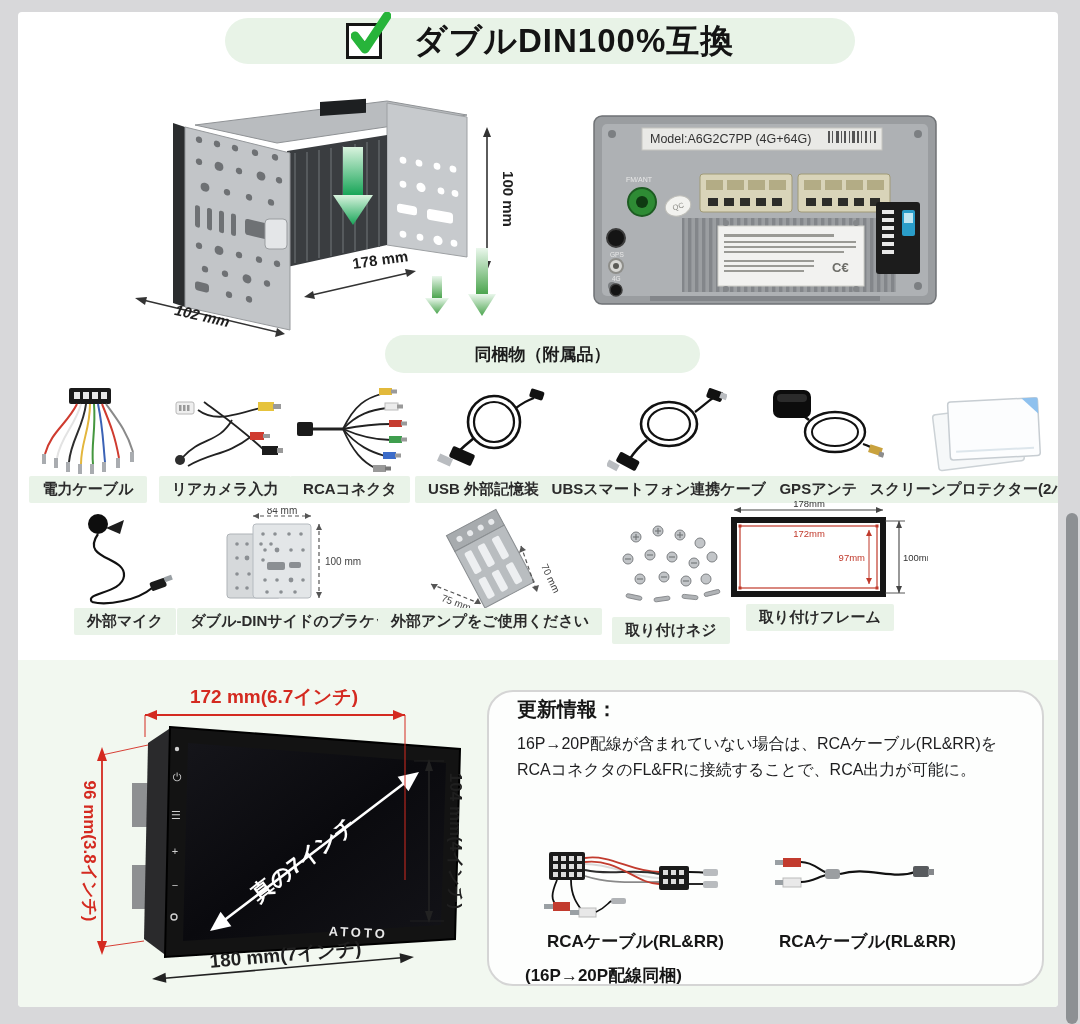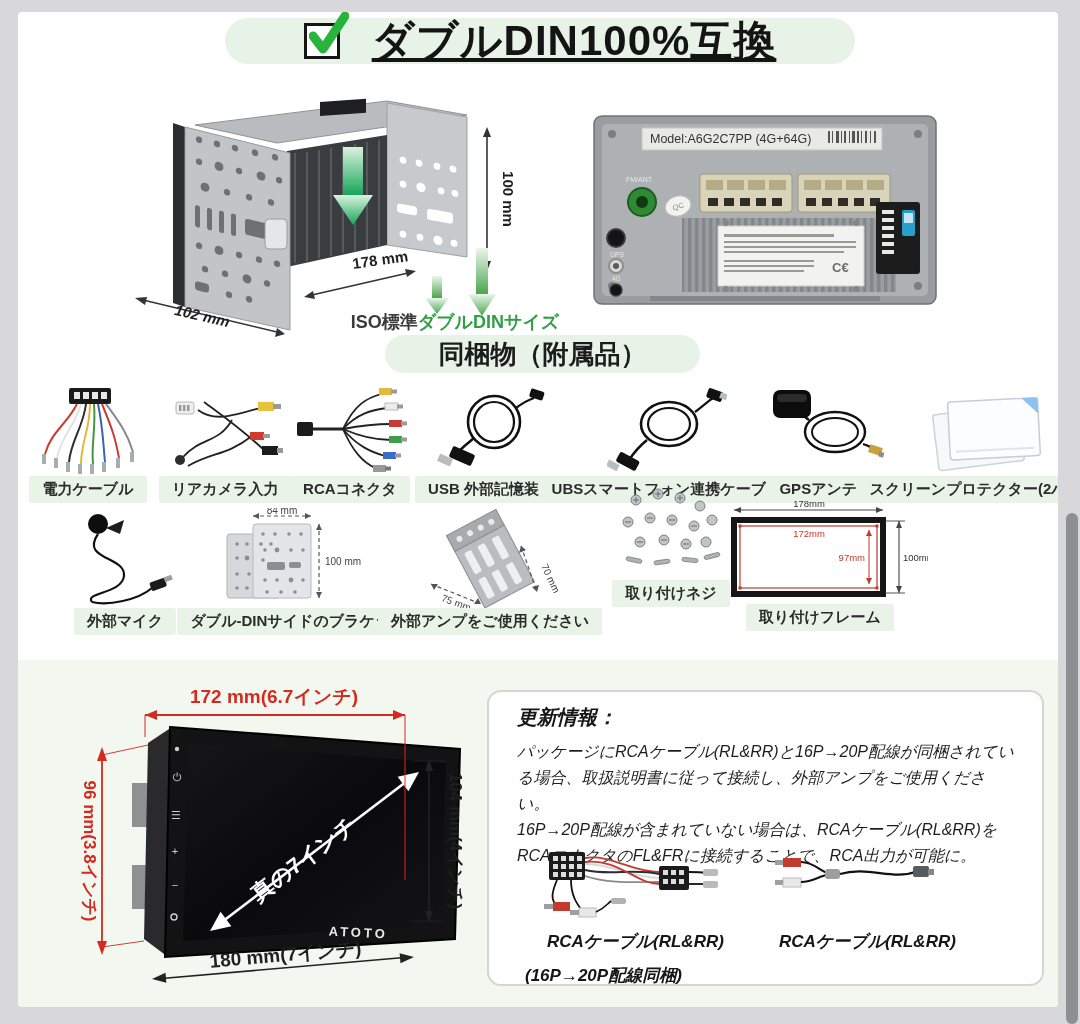--- a/index.html
+++ b/index.html
@@ -12,40 +12,39 @@
   .abs{position:absolute;}
   #content{
     position:absolute;left:18px;top:12px;width:1040px;height:995px;
     background:#ffffff;border-radius:4px;overflow:hidden;
   }
   .tint{position:absolute;left:0;top:648px;width:100%;height:347px;background:#f2f8f0;}
   .pill{
     background:#e8f3e7;border-radius:24px;display:flex;align-items:center;justify-content:center;
   }
   .header-pill{left:207px;top:6px;width:630px;height:46px;}
-  .header-title{font-size:42px;font-weight:bold;color:#141414;letter-spacing:1px;margin-left:32px;text-decoration:underline;}
+  .header-title{font-size:33px;font-weight:bold;color:#141414;letter-spacing:1px;margin-left:32px;}
   .checkbox{position:relative;width:30px;height:30px;border:3px solid #151515;background:#fff;}
   .checkbox svg{position:absolute;left:2px;top:-14px;}
   .section-pill{left:367px;top:323px;width:315px;height:38px;}
-  .section-title{font-size:26px;font-weight:bold;color:#1c1c1c;}
+  .section-title{font-size:17px;font-weight:bold;color:#1c1c1c;}
   .item{position:absolute;display:flex;flex-direction:column;align-items:center;}
   .item .iconbox{display:flex;align-items:flex-end;justify-content:center;}
   .item-label{
     background:#e9f3e8;border-radius:2px;padding:4px 13px;white-space:nowrap;
     font-size:15px;font-weight:bold;color:#2b2b2b;
   }
   .dim-red{fill:#d42a20;font-weight:bold;}
   .dim-dark{fill:#1f1f1f;font-weight:bold;}
   .caption-prefix{color:#3c3c3c;font-weight:bold;font-size:18px;}
   .caption-green{color:#2f9e44;font-weight:bold;font-size:18px;}
   .update-box{
     left:469px;top:678px;width:557px;height:296px;background:#fdfefd;
-    border:2px solid #d5d5d5;border-radius:14px;box-sizing:border-box;
-    padding:12px 28px;
-    font-style:italic;
+    border:2px solid #d5d5d5;border-radius:26px;box-sizing:border-box;
+    padding:4px 28px;
   }
   .update-title{font-size:20px;font-weight:bold;color:#161616;margin:0 0 8px 0;}
   .update-para{font-size:16px;color:#1d1d1f;line-height:1.62;margin:0;}
   .cable-caption{font-size:17px;font-weight:bold;color:#161616;white-space:nowrap;}
   .scrollbar-thumb{
     position:absolute;right:2px;top:513px;width:12px;height:511px;
     background:#8d9093;border-radius:6px;
   }
 </style>
 </head>
@@ -168,23 +167,20 @@
       <linearGradient id="garrow2" x1="0" y1="0" x2="0" y2="1">
         <stop offset="0" stop-color="#eaf7ec"></stop>
           <stop offset="1" stop-color="#4ca54f"></stop>
       </linearGradient>
     </defs>
     <rect x="14" y="36" width="10" height="22" fill="url(#garrow2)"></rect>
     <polygon points="7,58 31,58 19,74" fill="url(#garrow2)"></polygon>
     <rect x="58" y="8" width="12" height="46" fill="url(#garrow2)"></rect>
     <polygon points="50,54 78,54 64,76" fill="url(#garrow2)"></polygon>
   </svg>
-  <div class="abs" style="left:327px;top:298px;width:220px;text-align:center;white-space:nowrap;">
-    <span class="caption-prefix">ISO標準</span><span class="caption-green">ダブルDINサイズ</span>
-  </div>
 
   <svg class="abs" style="left:572px;top:98px;" width="350" height="200" viewBox="0 0 350 200">
     <defs>
       <pattern id="fins" width="7" height="10" patternUnits="userSpaceOnUse">
         <rect width="7" height="10" fill="#9b9ea1"></rect>
           <rect width="3.4" height="10" fill="#83868a"></rect>
       </pattern>
     </defs>
     <rect x="4" y="6" width="342" height="188" rx="8" fill="#9a9da0" stroke="#6f7275" stroke-width="1.5"></rect>
     <rect x="12" y="14" width="326" height="172" rx="5" fill="#aeb1b4"></rect>
@@ -537,21 +533,21 @@
         <text transform="translate(40,98) rotate(20)" text-anchor="middle" font-size="10" fill="#444">75 mm</text>
         <line x1="106" y1="38" x2="122" y2="84" stroke="#555" stroke-width="1.2" stroke-dasharray="4 3"></line>
         <polygon points="106,38 104,45 111,42" fill="#555"></polygon>
           <polygon points="122,84 117,79 124,77" fill="#555"></polygon>
         <text transform="translate(126,58) rotate(65)" font-size="10" fill="#444">70 mm</text>
       </svg>
     </div>
     <span class="item-label">外部アンプをご使用ください</span>
   </div>
 
-  <div class="item" style="left:578px;top:464px;width:150px;">
+  <div class="item" style="left:578px;top:501px;width:150px;">
     <div class="iconbox" style="height:104px;">
       <svg width="130" height="100" viewBox="0 0 130 100">
         <g fill="#c2c5c8" stroke="#7d8083" stroke-width="1">
           <circle cx="30" cy="20" r="5"></circle>
             <circle cx="52" cy="14" r="5"></circle>
             <circle cx="74" cy="18" r="5"></circle>
             <circle cx="94" cy="26" r="5"></circle>
           <circle cx="22" cy="42" r="5"></circle>
             <circle cx="44" cy="38" r="5"></circle>
             <circle cx="66" cy="40" r="5"></circle>
@@ -679,21 +675,20 @@
     <text transform="translate(22,166) rotate(90)" text-anchor="middle" font-size="17" class="dim-red">96 mm(3.8インチ)</text>
 
     <line x1="94" y1="294" x2="348" y2="272" stroke="#222" stroke-width="1.6"></line>
     <polygon points="0,0 14,-5 14,5" fill="#222" transform="translate(90,294) rotate(-5)"></polygon>
     <polygon points="0,0 -14,-5 -14,5" fill="#222" transform="translate(352,272) rotate(-5)"></polygon>
     <text transform="translate(224,276) rotate(-5)" text-anchor="middle" font-size="19" class="dim-dark">180 mm(7インチ)</text>
   </svg>
 
   <div class="abs update-box" style="position:absolute;">
     <p class="update-title">更新情報：</p>
-    <p class="update-para">パッケージにRCAケーブル(RL&amp;RR)と16P→20P配線が同梱されている場合、取扱説明書に従って接続し、外部アンプをご使用ください。</p>
     <p class="update-para">16P→20P配線が含まれていない場合は、RCAケーブル(RL&amp;RR)をRCAコネクタのFL&amp;FRに接続することで、RCA出力が可能に。</p>
 
     <svg class="abs" style="left:52px;top:146px;" width="180" height="92" viewBox="0 0 180 92">
       <rect x="8" y="14" width="36" height="28" rx="2" fill="#1b1b1b"></rect>
       <g fill="#ddd">
         <rect x="12" y="18" width="5" height="5"></rect>
           <rect x="20" y="18" width="5" height="5"></rect>
           <rect x="28" y="18" width="5" height="5"></rect>
           <rect x="36" y="18" width="5" height="5"></rect>
         <rect x="12" y="26" width="5" height="5"></rect>

